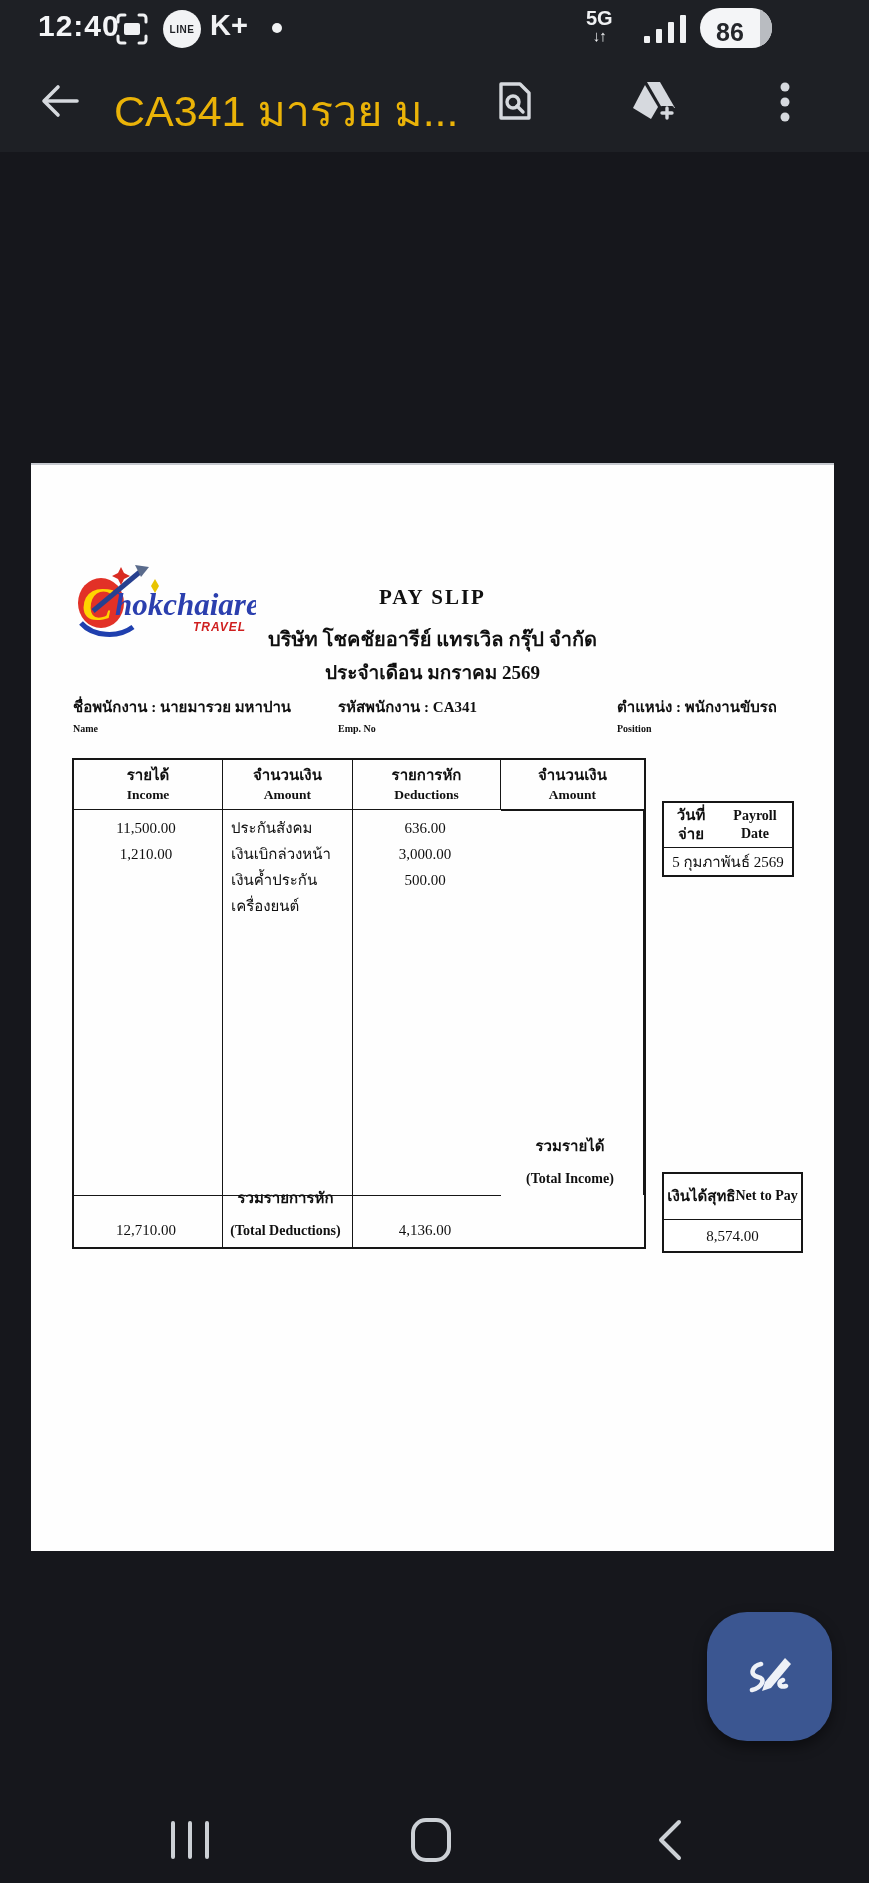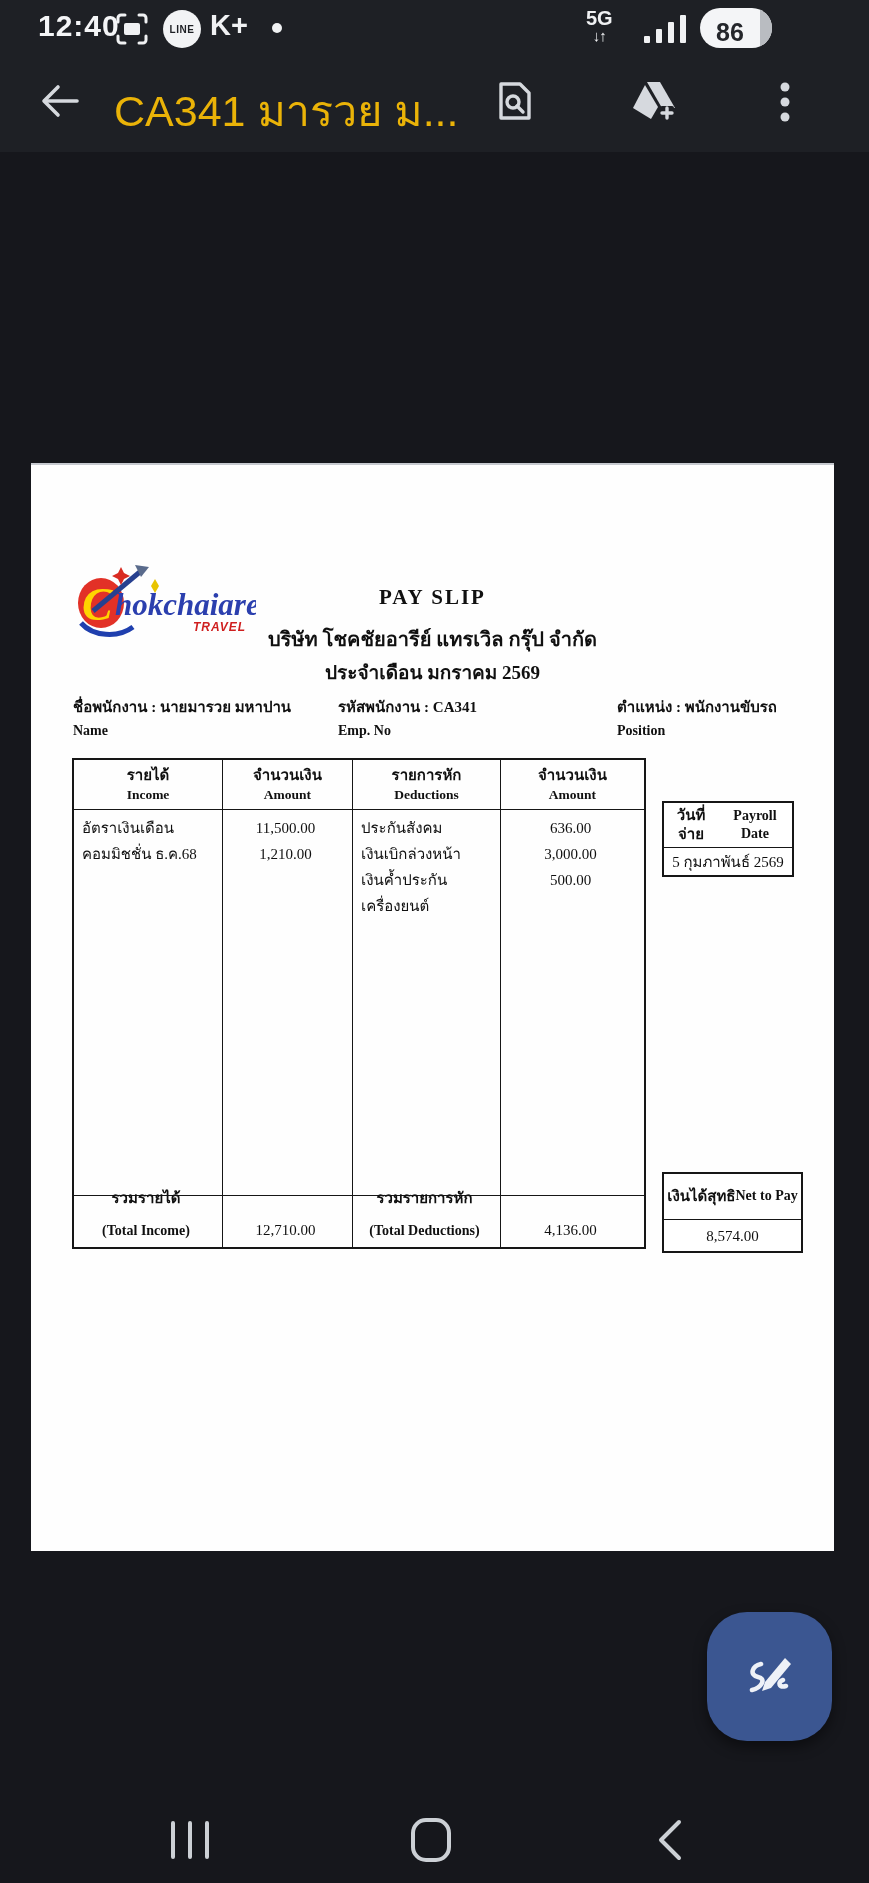--- a/index.html
+++ b/index.html
@@ -23,21 +23,21 @@
   .appbar .title{position:absolute;left:114px;top:21px;font-size:43px;color:#eab308;white-space:nowrap;max-width:360px;overflow:hidden;}
   .iconbtn{position:absolute;color:#d6d9de;}
   
   .page{position:absolute;left:31px;top:463px;width:803px;height:1086px;background:#fefefe;border-top:2px solid #c6c9cf;font-family:"Liberation Serif",serif;color:#101010;}
   .center-line{position:absolute;left:0;width:803px;text-align:center;font-weight:bold;margin-top:8px;}
   .payslip-title{top:112px;font-size:21px;letter-spacing:2px;}
   .company-line{top:150px;font-size:20px;}
   .period-line{top:184px;font-size:19px;}
   .logo{position:absolute;left:40px;top:96px;width:185px;height:80px;}
   .emp-th{position:absolute;top:230px;font-size:15px;font-weight:bold;white-space:nowrap;}
-  .emp-en{position:absolute;top:258px;font-size:14px;font-weight:bold;}
+  .emp-en{position:absolute;top:258px;font-size:10px;font-weight:bold;}
   
   .paytable{position:absolute;left:41px;top:293px;width:574px;height:491px;border:2px solid #161616;box-sizing:border-box;display:grid;grid-template-columns:149px 130px 148px 143px;grid-template-rows:50px 1fr 52px;}
   .pt-cell{box-sizing:border-box;border-right:1px solid #161616;font-size:15px;}
   .pt-cell.last{border-right:none;}
   .pt-head{border-bottom:1px solid #161616;display:flex;flex-direction:column;align-items:center;justify-content:center;font-weight:bold;line-height:1.35;}
   .pt-head .en{font-size:13.5px;}
   .pt-body{padding-top:5px;line-height:26px;}
   .cell-l{padding-left:8px;text-align:left;}
   .cell-r{padding-right:4px;text-align:center;}
   .pt-total{border-top:1px solid #161616;display:flex;flex-direction:column;justify-content:flex-end;padding-bottom:6px;font-weight:bold;line-height:1.4;gap:12px;}
@@ -172,24 +172,20 @@
       </div>
       <div class="pt-cell pt-head">
         <span>รายการหัก</span>
         <span class="en">Deductions</span>
       </div>
       <div class="pt-cell pt-head last">
         <span>จำนวนเงิน</span>
         <span class="en">Amount</span>
       </div>
 
-      <div class="pt-cell pt-body cell-l">
-        <div>อัตราเงินเดือน</div>
-        <div>คอมมิชชั่น ธ.ค.68</div>
-      </div>
       <div class="pt-cell pt-body cell-r">
         <div>11,500.00</div>
         <div>1,210.00</div>
       </div>
       <div class="pt-cell pt-body cell-l">
         <div>ประกันสังคม</div>
         <div>เงินเบิกล่วงหน้า</div>
         <div>เงินค้ำประกันเครื่องยนต์</div>
       </div>
       <div class="pt-cell pt-body cell-r last">

